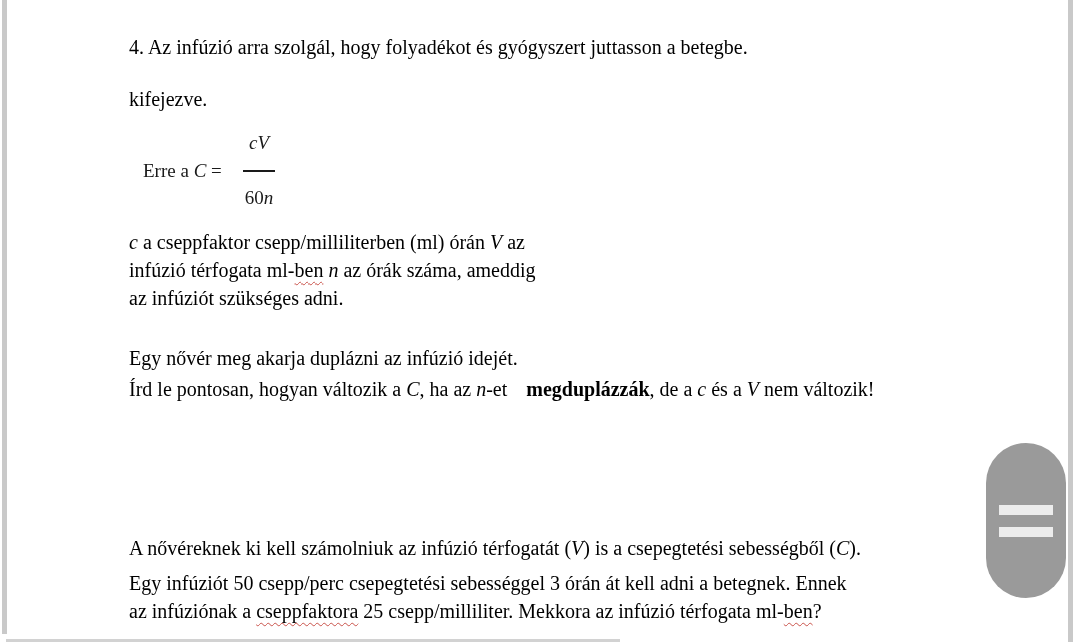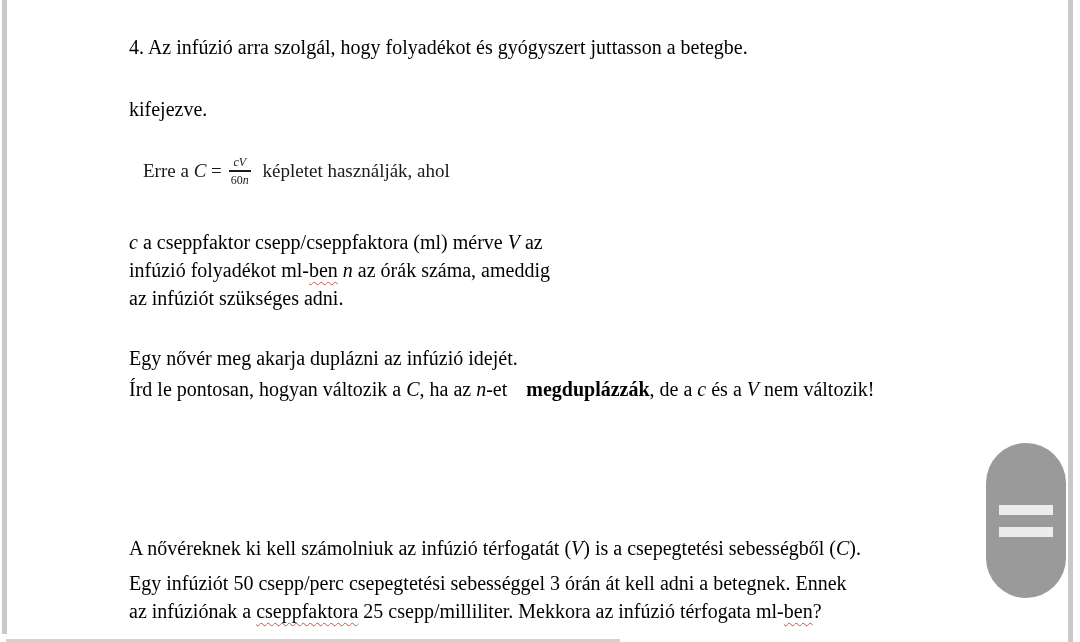--- a/index.html
+++ b/index.html
@@ -45,23 +45,24 @@
     align-items: center;
     font-family: Liberation Serif, serif;
     font-size: 19px;
     color: #1a1a1a;
     white-space: pre;
   }
   .frac {
     display: inline-flex;
     flex-direction: column;
     align-items: center;
-    margin: 0 7px;
-    font-size: 12px;
+    margin: 0 21px;
+    font-size: 19px;
     line-height: 1.2;
+    gap: 14px;
   }
   .frac-part { padding: 0 2px; }
   .frac-bar {
     width: 100%;
     height: 2px;
     background: #1a1a1a;
     margin: 1px 0;
   }
   
   .left-edge {
@@ -97,34 +98,33 @@
   }
   .pill-line.l1 { top: 62px; }
   .pill-line.l2 { top: 84px; }
 </style>
 </head>
 <body>
 
 <div class="page">
 
   <div class="line" style="top:34px"><span>4. Az infúzió arra szolgál, hogy folyadékot és gyógyszert juttasson a betegbe.</span></div>
-  <div class="line" style="top:96px"><span>kifejezve.</span></div>
+  <div class="line" style="top:86px"><span>kifejezve.</span></div>
 
   <div class="formula">
     <span><span>Erre a </span><span class="it">C</span><span> =</span></span>
     <span class="frac">
       <span class="frac-part"><span class="it">cV</span></span>
       <span class="frac-bar"></span>
       <span class="frac-part"><span>60</span><span class="it">n</span></span>
     </span>
-    <span><span> képletet használják, ahol</span></span>
   </div>
 
-  <div class="line" style="top:229px"><span class="it">c</span><span> a cseppfaktor csepp/cseppfaktora (ml) mérve </span><span class="it">V</span><span> az</span></div>
-  <div class="line" style="top:257px"><span>infúzió folyadékot ml-</span><span class="sq">ben</span><span> </span><span class="it">n</span><span> az órák száma, ameddig</span></div>
+  <div class="line" style="top:229px"><span class="it">c</span><span> a cseppfaktor csepp/milliliterben (ml) órán </span><span class="it">V</span><span> az</span></div>
+  <div class="line" style="top:257px"><span>infúzió térfogata ml-</span><span class="sq">ben</span><span> </span><span class="it">n</span><span> az órák száma, ameddig</span></div>
   <div class="line" style="top:345px"><span>Egy nővér meg akarja duplázni az infúzió idejét.</span></div>
 
   <div class="line" style="top:285px"><span>az infúziót szükséges adni.</span></div>
   <div class="line" style="top:376px"><span>Írd le pontosan, hogyan változik a </span><span class="it">C</span><span>, ha az </span><span class="it">n</span><span>-et </span><span class="bd">megduplázzák</span><span>, de a </span><span class="it">c</span><span> és a </span><span class="it">V</span><span> nem változik!</span></div>
 
   <div class="line" style="top:535px"><span>A nővéreknek ki kell számolniuk az infúzió térfogatát (</span><span class="it">V</span><span>) is a csepegtetési sebességből (</span><span class="it">C</span><span>).</span></div>
   <div class="line" style="top:570px"><span>Egy infúziót 50 csepp/perc csepegtetési sebességgel 3 órán át kell adni a betegnek. Ennek</span></div>
   <div class="line" style="top:598px"><span>az infúziónak a </span><span class="sq">cseppfaktora</span><span> 25 csepp/milliliter. Mekkora az infúzió térfogata ml-</span><span class="sq">ben</span><span>?</span></div>
 
   <div class="left-edge"></div>

